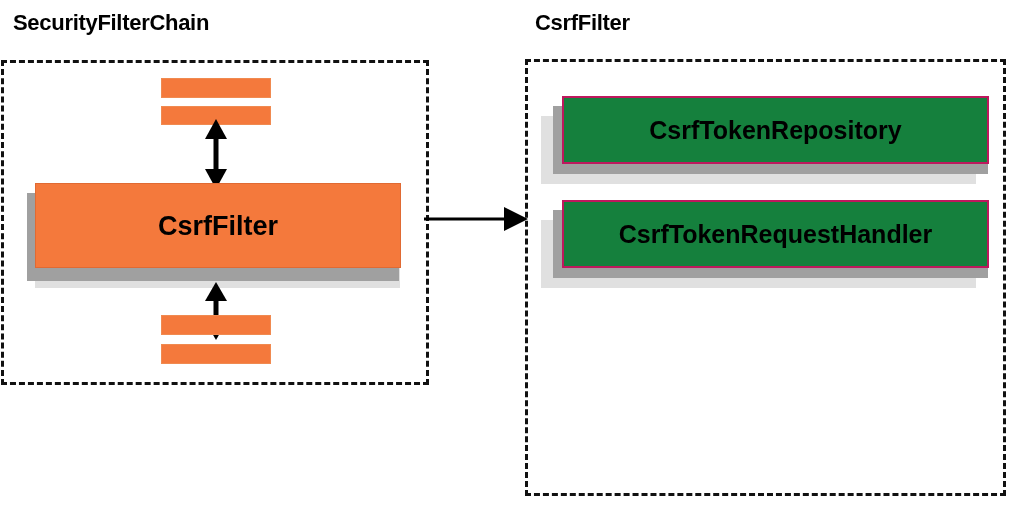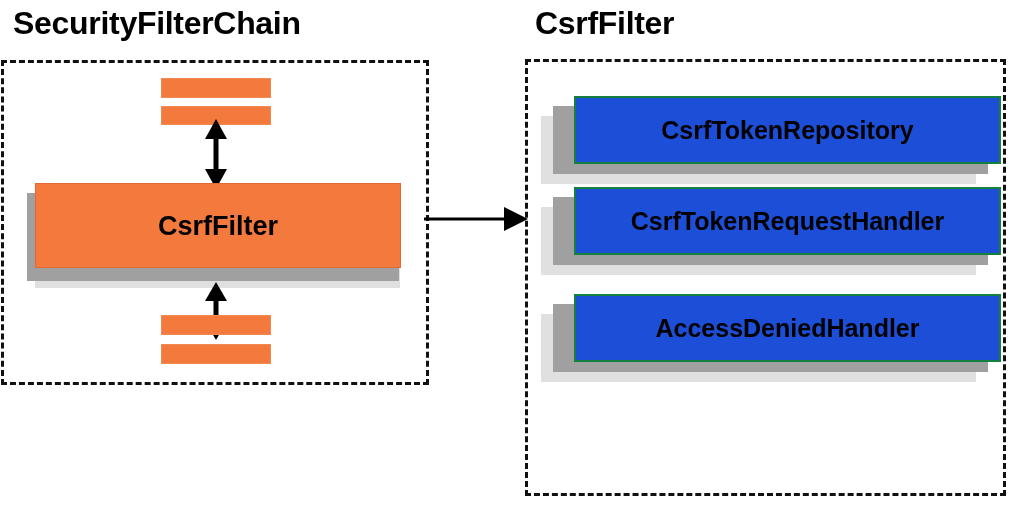--- a/index.html
+++ b/index.html
@@ -17,21 +17,21 @@
     height: 505px;
     background: #ffffff;
     overflow: hidden;
   }
 
   
   .panel-title {
     position: absolute;
     font-family: "Liberation Sans", sans-serif;
     font-weight: bold;
-    font-size: 32px;
+    font-size: 22px;
     line-height: 30px;
     color: #000000;
     white-space: nowrap;
     letter-spacing: -0.3px;
   }
   #title-left  { left: 13px;  top: 8px; }
   #title-right { left: 535px; top: 8px; }
 
   
   .dashed-panel {
@@ -87,42 +87,41 @@
     border: 1px solid #f08a50;
     box-sizing: border-box;
   }
   #bar-top-1    { left: 161px; top: 78px;  width: 110px; height: 20px; }
   #bar-top-2    { left: 161px; top: 106px; width: 110px; height: 19px; }
   #bar-bottom-1 { left: 161px; top: 315px; width: 110px; height: 20px; }
   #bar-bottom-2 { left: 161px; top: 344px; width: 110px; height: 20px; }
 
   
   .blue-face {
-    background: #1d4ed8;
-    border: 2px solid #15803d;
-    margin-left: 12px;
+    background: #15803d;
+    border: 2px solid #be185d;
   }
   .blue-face .label {
     position: absolute;
     left: 0; right: 0; top: 50%;
     transform: translateY(-50%);
     text-align: center;
     font-family: "Liberation Sans", sans-serif;
     font-weight: bold;
     font-size: 25px;
     color: #000000;
     white-space: nowrap;
   }
   .blue-card { left: 541px; width: 460px; height: 88px; }
   .blue-card .sh-light { left: 0px;  top: 20px; width: 435px; height: 68px; }
   .blue-card .sh-dark  { left: 12px; top: 10px; width: 435px; height: 68px; }
   .blue-card .face     { left: 21px; top: 0px;  width: 427px; height: 68px; }
 
   #blue-card-0 { top: 96px; }
-  #blue-card-1 { top: 187px; }
+  #blue-card-1 { top: 200px; }
   #blue-card-2 { top: 294px; }
   #blue-card-3 { top: 393px; }
 
   
   .arrow { position: absolute; overflow: visible; }
   #arrow-up      { left: 196px; top: 119px; width: 40px;  height: 70px; }
   #arrow-down    { left: 196px; top: 282px; width: 40px;  height: 58px; }
   #arrow-connect { left: 424px; top: 204px; width: 110px; height: 30px; }
 </style>
 </head>
@@ -178,22 +177,15 @@
   </div>
 
   <div class="card blue-card" id="blue-card-1">
     <div class="sh-light"></div>
     <div class="sh-dark"></div>
     <div class="face blue-face">
       <div class="label">CsrfTokenRequestHandler</div>
     </div>
   </div>
 
-  <div class="card blue-card" id="blue-card-2">
-    <div class="sh-light"></div>
-    <div class="sh-dark"></div>
-    <div class="face blue-face">
-      <div class="label">AccessDeniedHandler</div>
-    </div>
-  </div>
 
 
 </div>
 
 </body></html>

